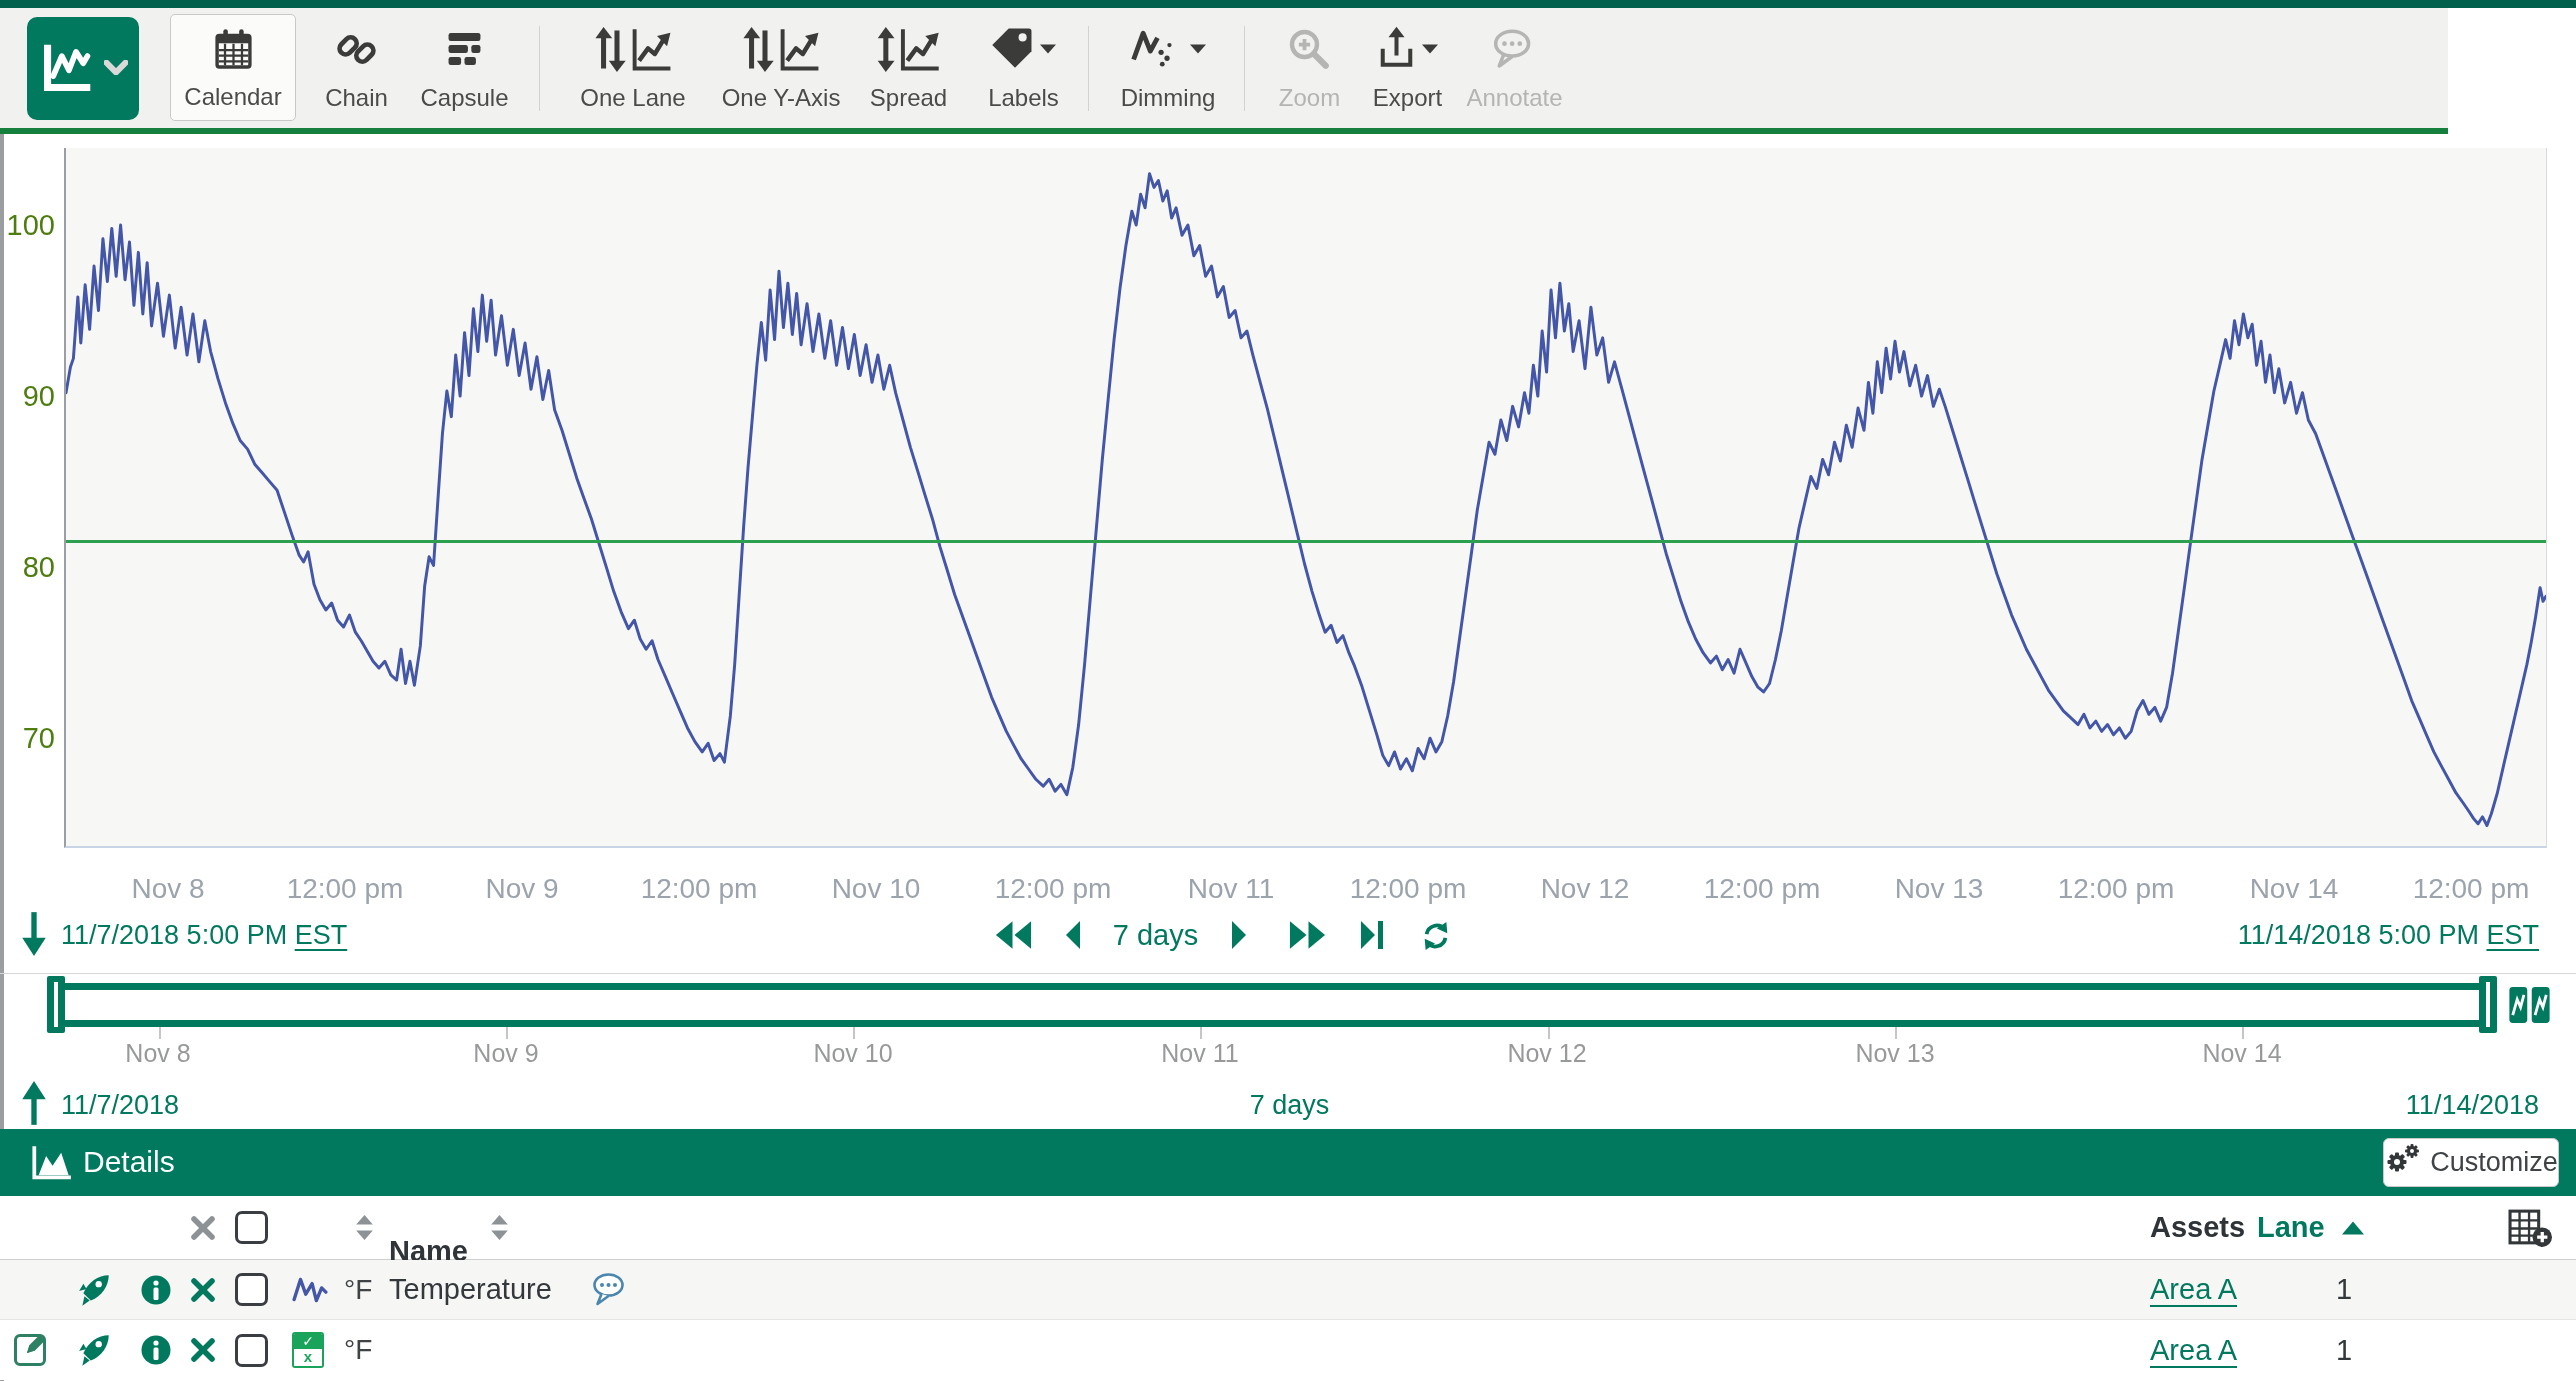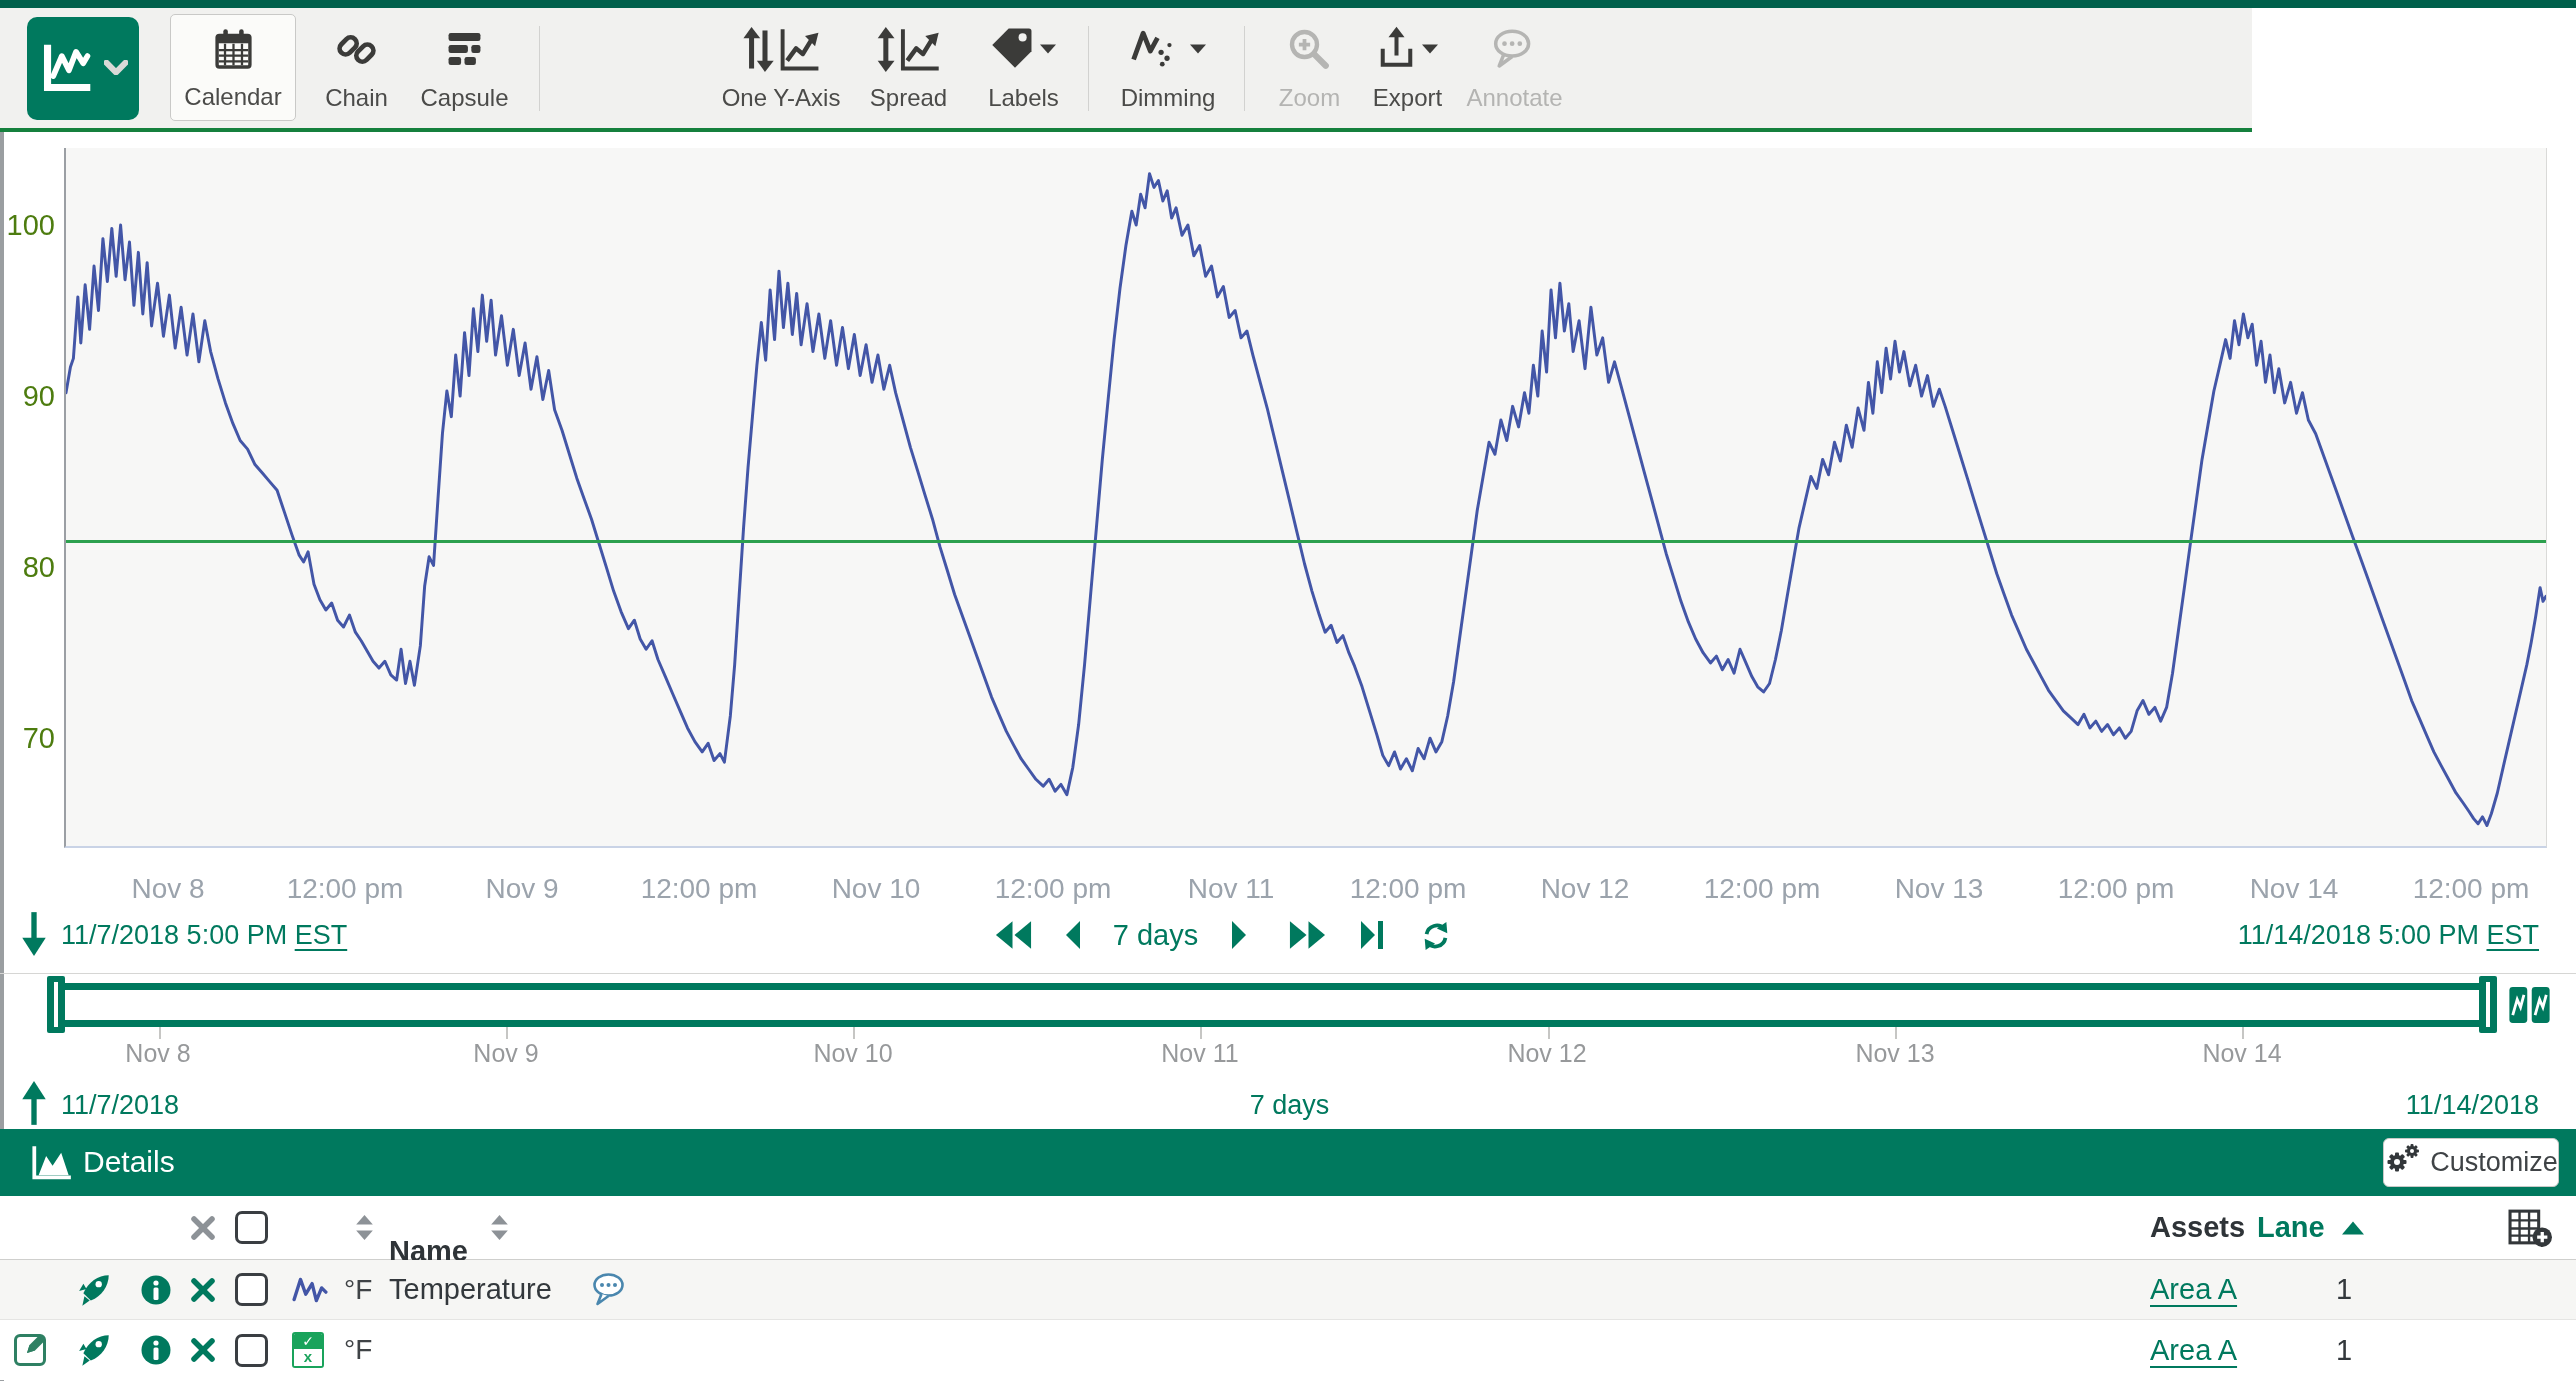--- a/index.html
+++ b/index.html
@@ -2,21 +2,21 @@
 <html><head>
 <meta charset="utf-8">
 <style>
   html,body{margin:0;padding:0;background:#e8e8e6;}
   #app{position:relative;width:2576px;height:1381px;background:#ffffff;
        font-family:"Liberation Sans",sans-serif;overflow:hidden;color:#3d4145;}
   .abs{position:absolute;}
   
   .topstrip{position:absolute;left:0;top:0;width:2576px;height:8px;background:#00604b;}
   .left-edge{position:absolute;left:0;top:8px;width:4px;height:1373px;background:#9a9e a1;background:#9a9ea1;}
-  .toolbar{position:absolute;left:0;top:8px;width:2252px;height:120px;background:#f1f1ef;border-bottom:4px solid #15803d;}
+  .toolbar{position:absolute;left:0;top:8px;width:2448px;height:120px;background:#f1f1ef;border-bottom:6px solid #15803d;}
   .logo-btn{position:absolute;left:27px;top:9px;width:112px;height:103px;background:#00795e;border:none;
             border-radius:10px;display:flex;align-items:center;justify-content:center;gap:8px;cursor:pointer;}
   .tbtn{position:absolute;top:6px;height:107px;display:flex;flex-direction:column;align-items:center;
         justify-content:flex-end;padding-bottom:8px;box-sizing:border-box;background:transparent;border:none;}
   .tbtn .icon-slot{flex:1;display:flex;align-items:center;justify-content:center;gap:6px;}
   .tbtn .tlabel{font-size:24px;color:#4b4b49;line-height:30px;white-space:nowrap;}
   .tbtn.selected{background:#fbfbf9;border:1px solid #c9c9c7;border-radius:5px;}
   .tbtn.disabled .tlabel{color:#b4b4b2;}
   .vsep{position:absolute;top:18px;width:1px;height:85px;background:#d2d2d0;}
   
@@ -118,20 +118,36 @@
               <rect x="4" y="23" width="11" height="7" rx="2"></rect>
               <rect x="18" y="23" width="10" height="7" rx="2"></rect>
             </g>
           </svg>
       </span>
       <span class="tlabel">Capsule</span>
     </button>
 
     <div class="vsep" style="left:539px;"></div>
 
+    <button class="tbtn" style="left:559px;width:148px;">
+      <span class="icon-slot">
+        <svg width="81" height="47" viewBox="0 0 70 42">
+            <g fill="#3b3b39">
+              <rect x="6" y="9" width="4.5" height="29"></rect>
+              <polygon points="1,11 16,11 8.2,1"></polygon>
+              <rect x="18" y="4" width="4.5" height="29"></rect>
+              <polygon points="13,31 28,31 20.2,41"></polygon>
+            </g>
+            <path d="M36 3 V38 H68" fill="none" stroke="#3b3b39" stroke-width="3.5"></path>
+            <polyline points="40,31 48,20 54,25 62,12" fill="none" stroke="#3b3b39" stroke-width="4" stroke-linejoin="round"></polyline>
+            <polygon points="56,9 68,6 65,18" fill="#3b3b39"></polygon>
+          </svg>
+      </span>
+      <span class="tlabel">One Lane</span>
+    </button>
 
     <button class="tbtn" style="left:717px;width:128px;">
       <span class="icon-slot">
         <svg width="81" height="47" viewBox="0 0 70 42">
             <g fill="#3b3b39">
               <rect x="6" y="9" width="4.5" height="29"></rect>
               <polygon points="1,11 16,11 8.2,1"></polygon>
               <rect x="18" y="4" width="4.5" height="29"></rect>
               <polygon points="13,31 28,31 20.2,41"></polygon>
             </g>

